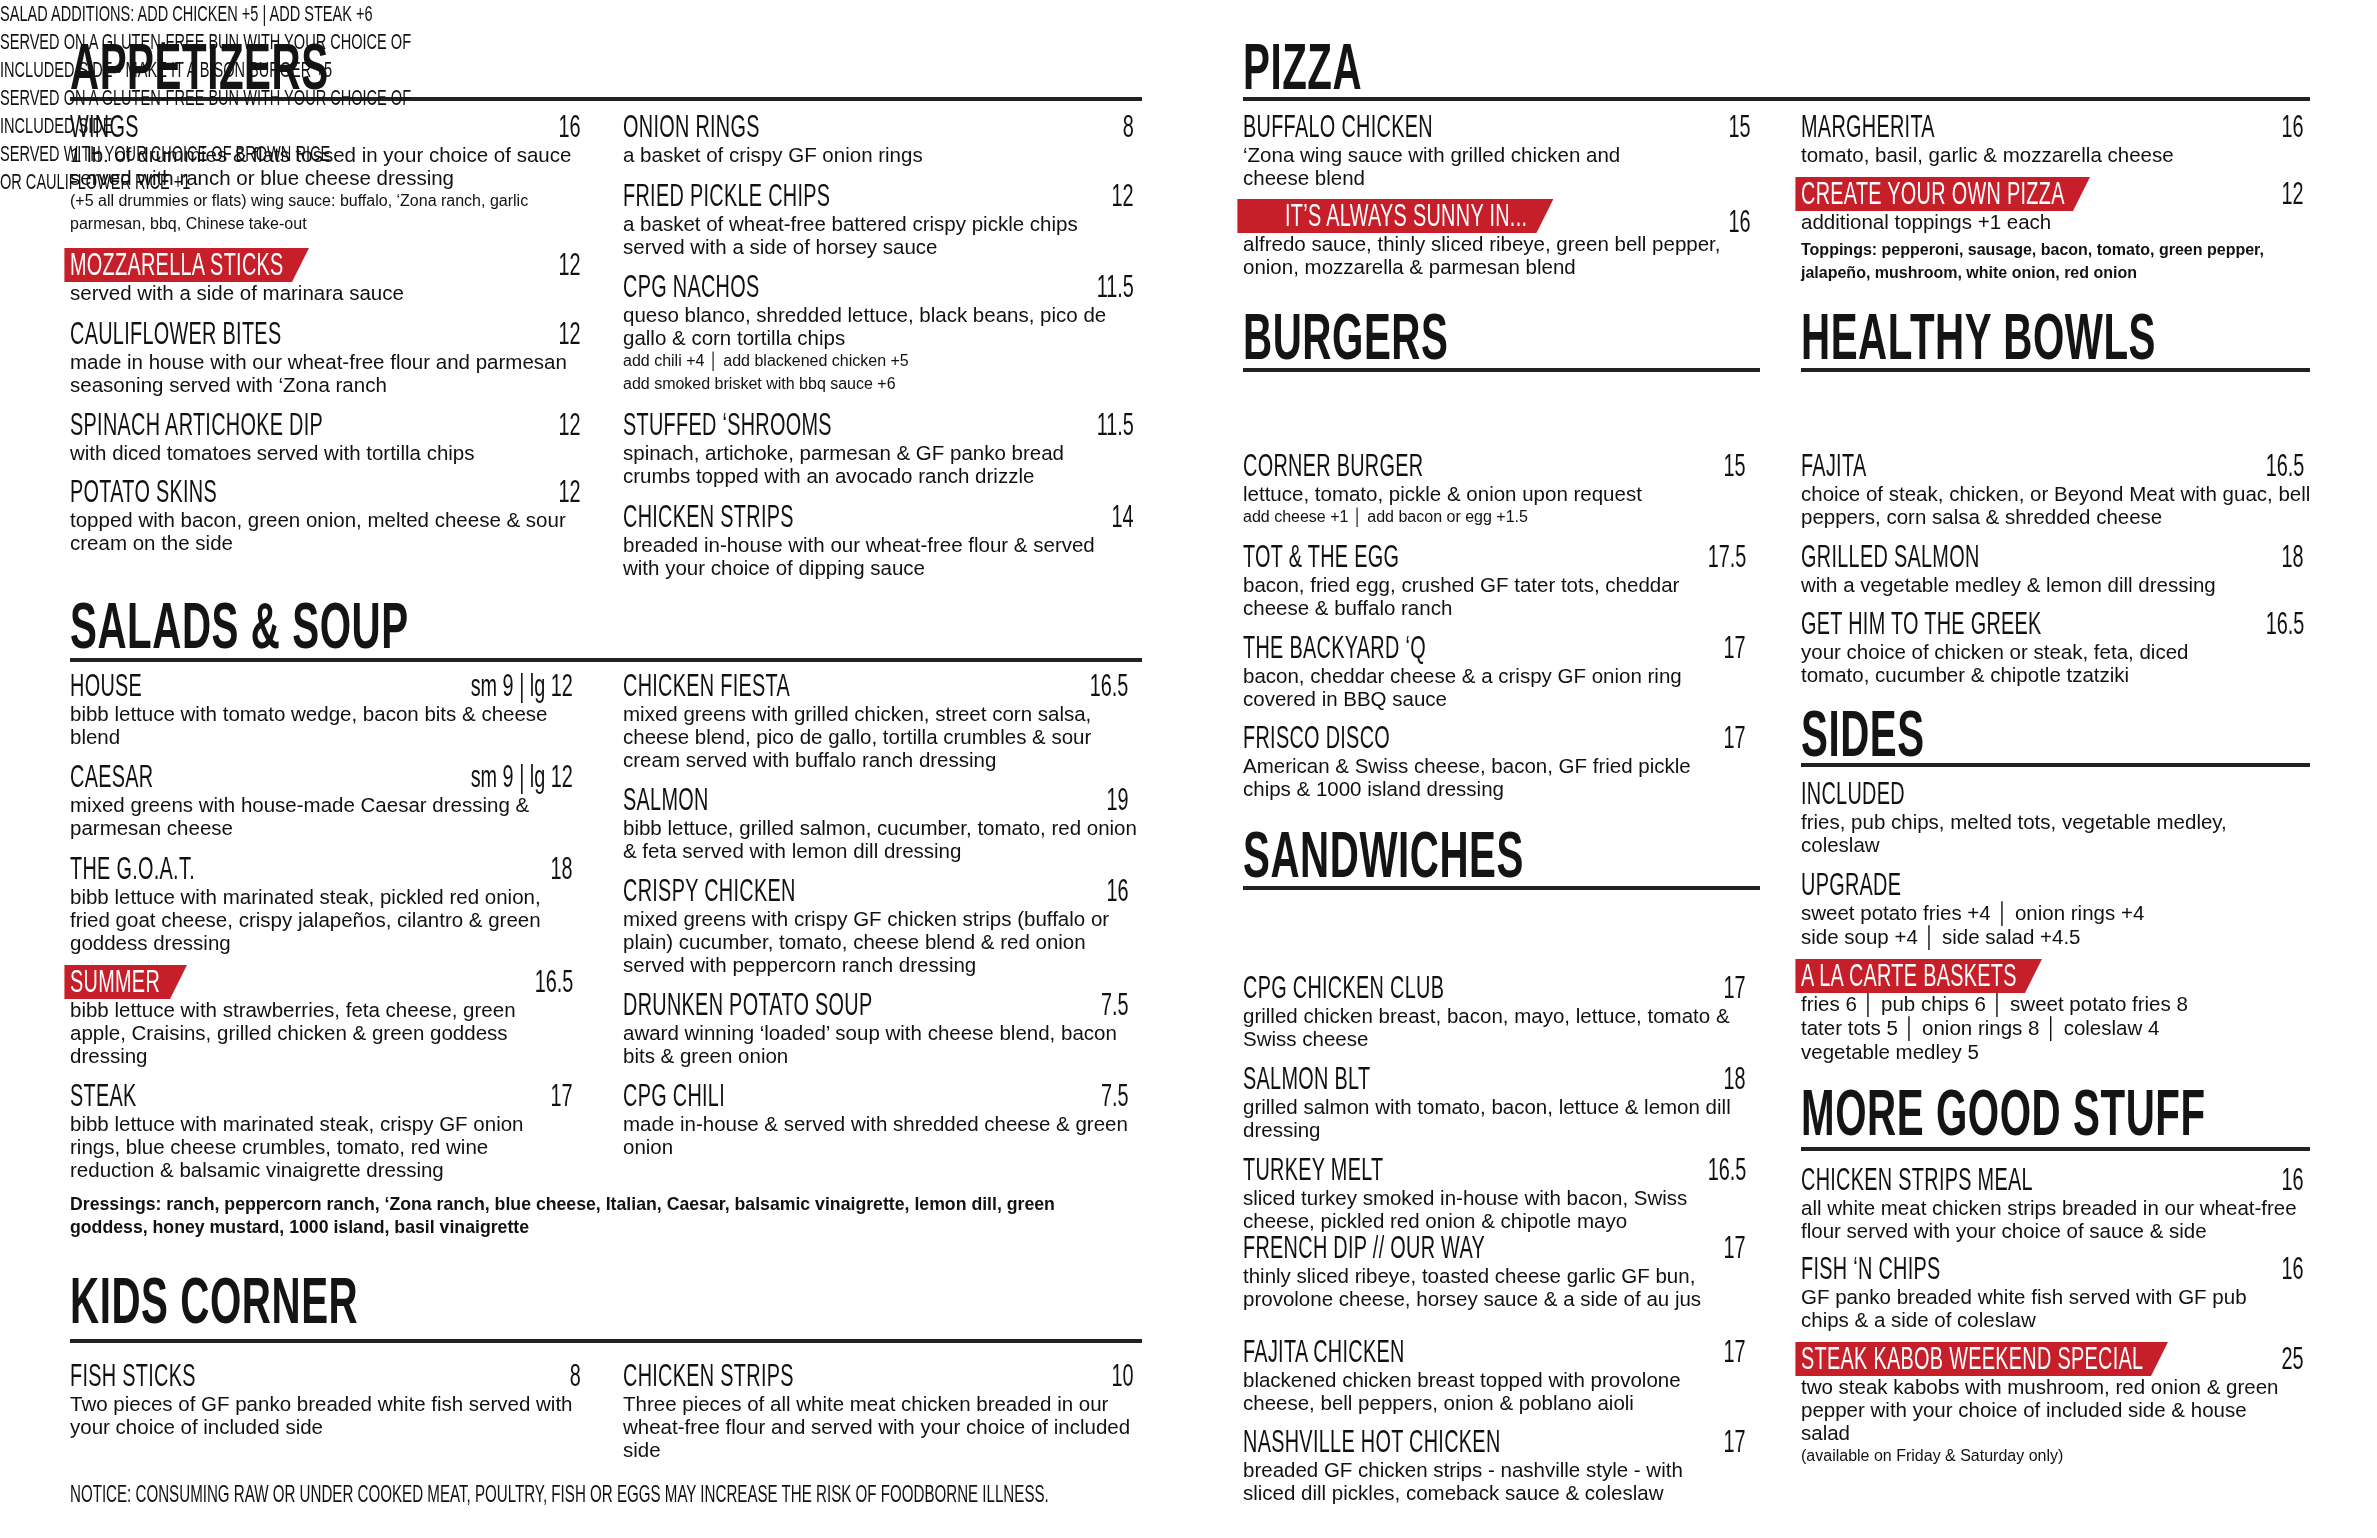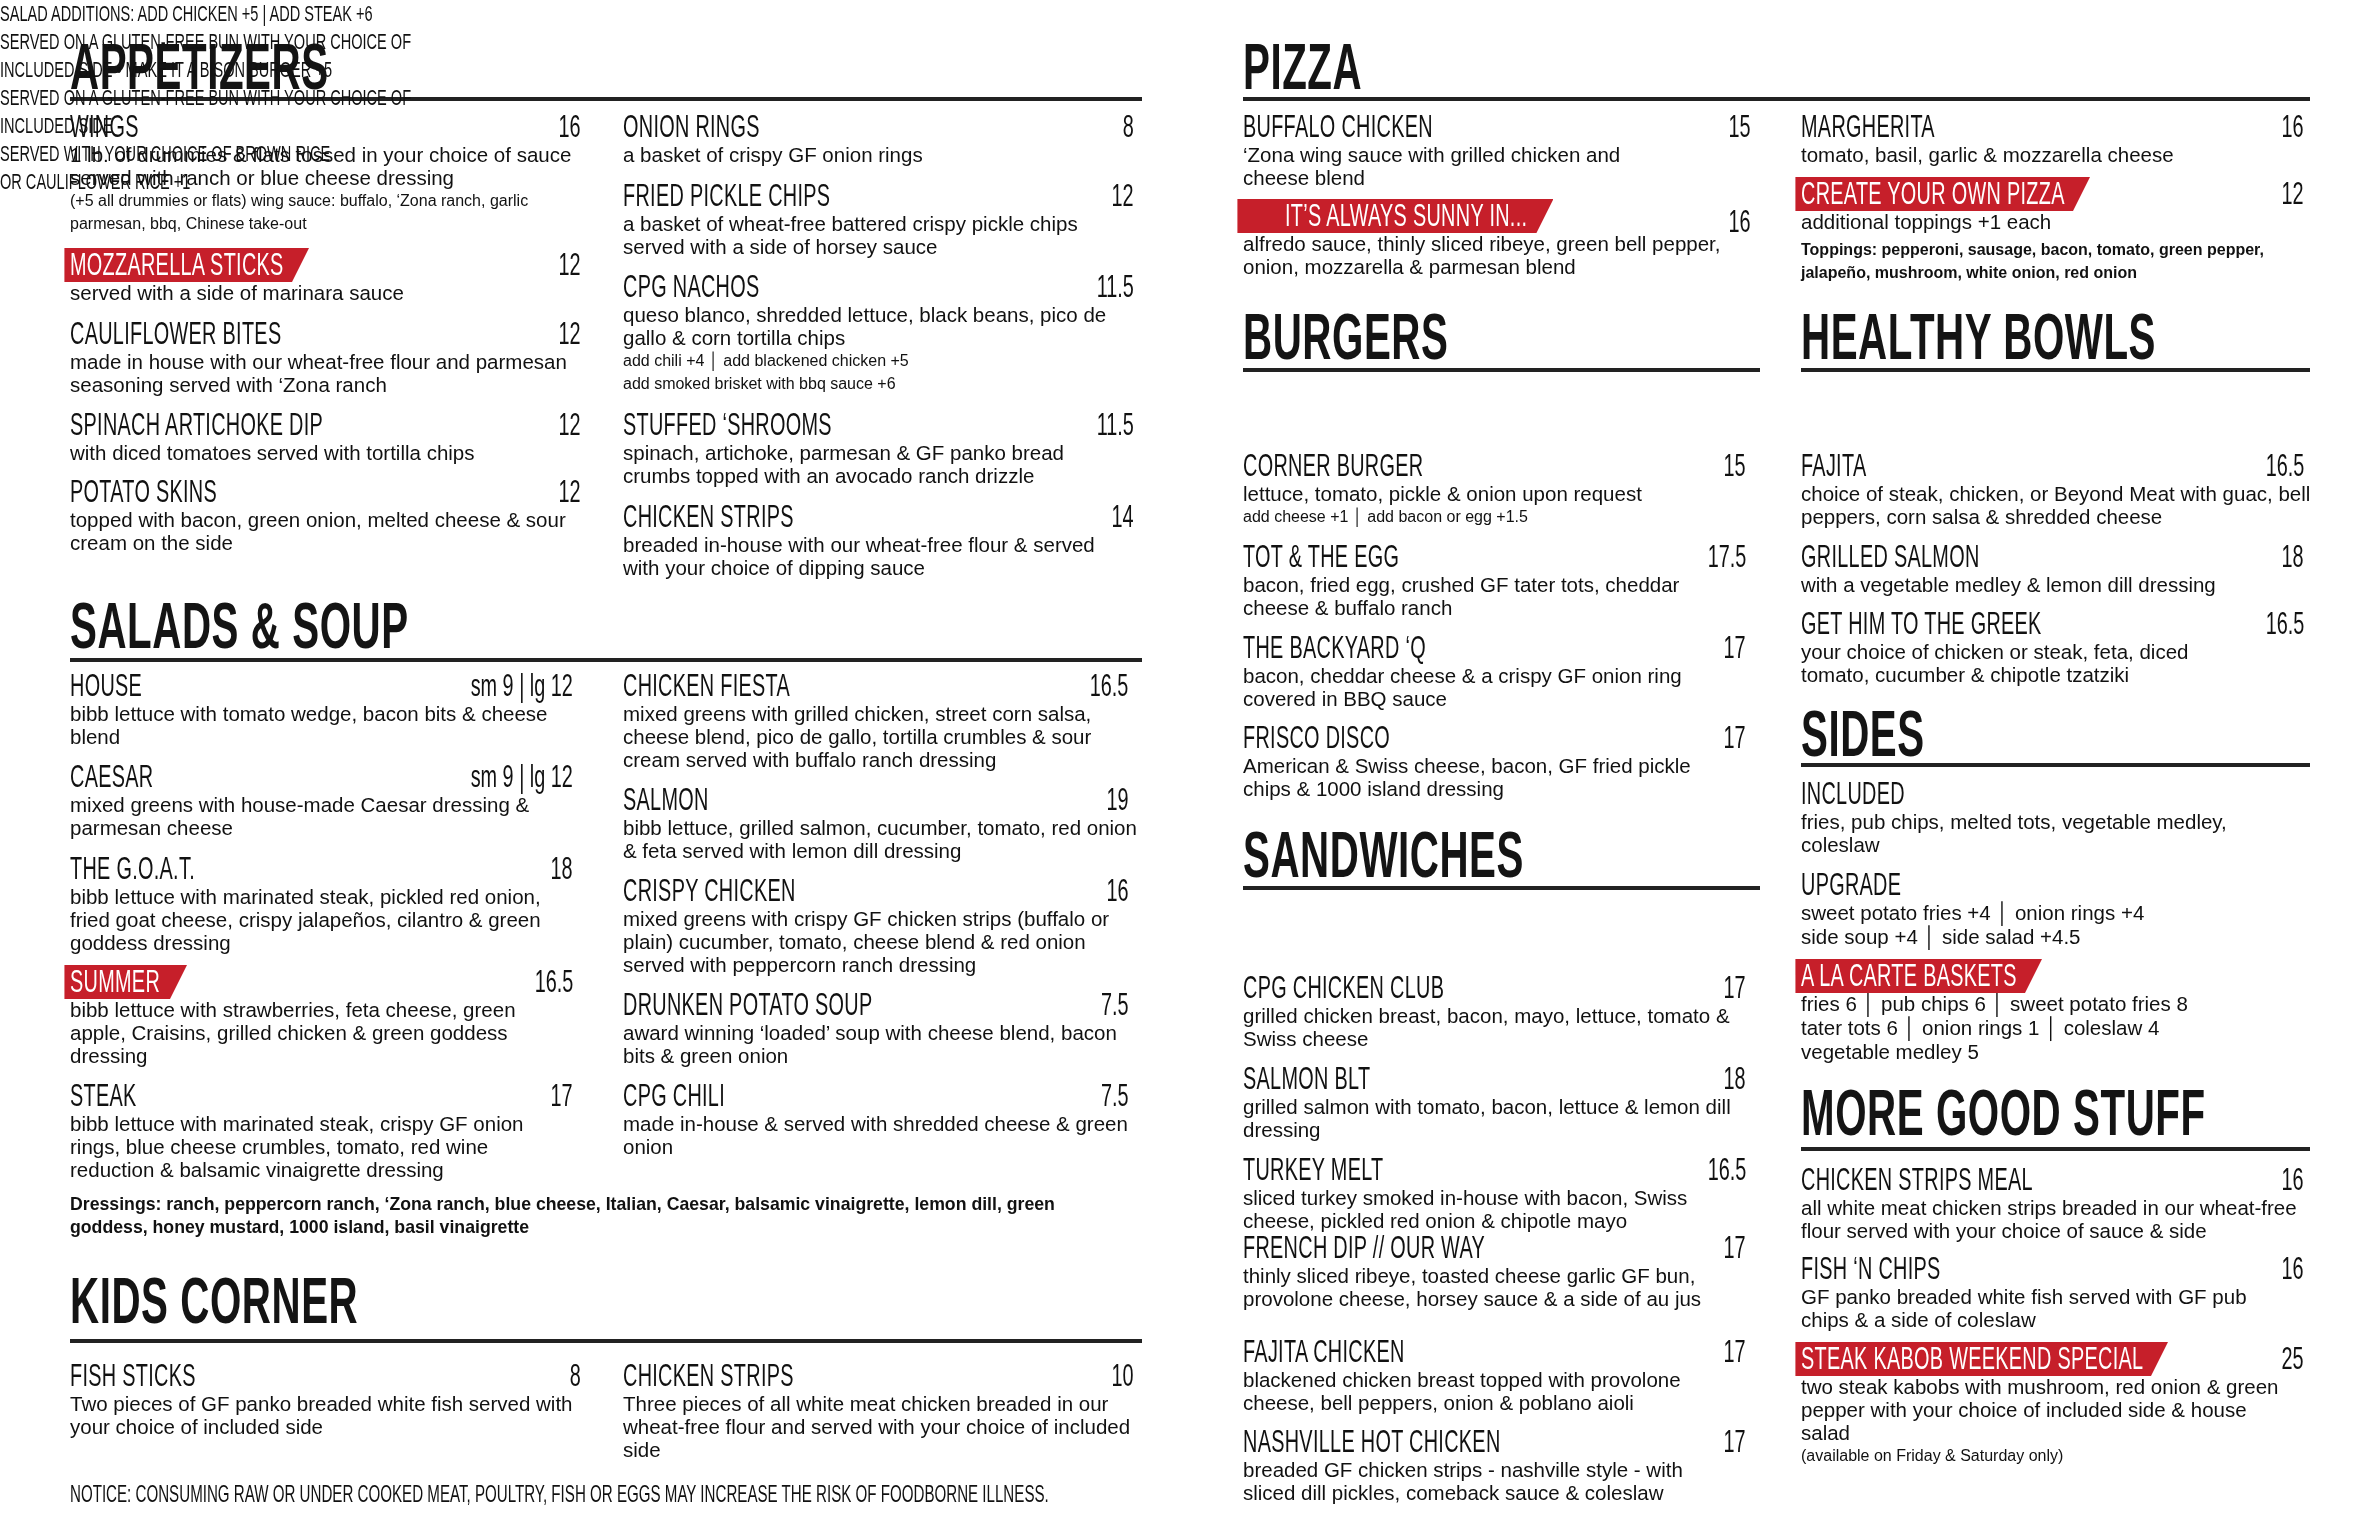--- a/index.html
+++ b/index.html
@@ -256,21 +256,21 @@
     <div class="desc" style="width:466px;">fries, pub chips, melted tots, vegetable medley, coleslaw</div>
   </div>
   <div class="item" style="top:91px;">
     <div class="name"><span class="nm">UPGRADE</span></div>
     <div class="desc">sweet potato fries +4 │ onion rings +4</div>
     <div class="desc">side soup +4 │ side salad +4.5</div>
   </div>
   <div class="item" style="top:182px;">
     <div class="name"><span class="tag" style="width: 241px; overflow: hidden;"><span class="nm">A LA CARTE BASKETS</span></span></div>
     <div class="desc">fries 6 │ pub chips 6 │ sweet potato fries 8</div>
-    <div class="desc">tater tots 6 │ onion rings 1 │ coleslaw 4</div>
+    <div class="desc">tater tots 5 │ onion rings 8 │ coleslaw 4</div>
     <div class="desc">vegetable medley 5</div>
   </div>
 </div>
 
 <div class="h1" style="left:1801px;top:1080px;">MORE GOOD STUFF</div>
 <div class="rule" style="left:1801px;top:1147px;width:509px;"></div>
 
 <div class="col" style="left:1801px;top:1163px;width:503px;">
   <div class="item" style="top:0;">
     <div class="name"><span class="nm">CHICKEN STRIPS MEAL</span><span class="price">16</span></div>

